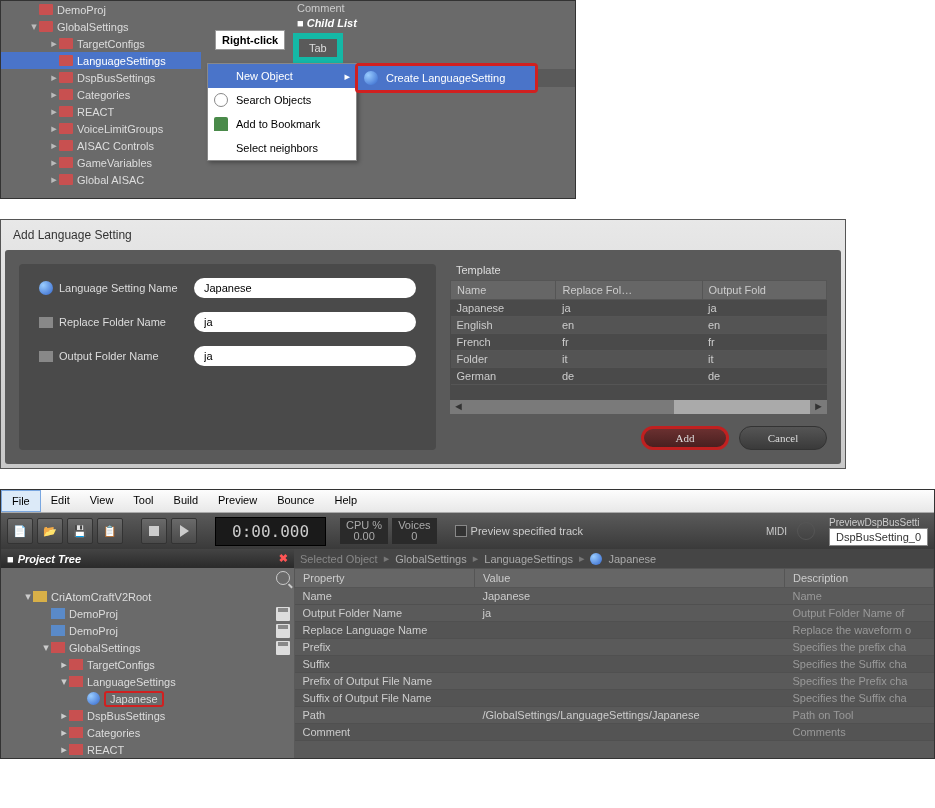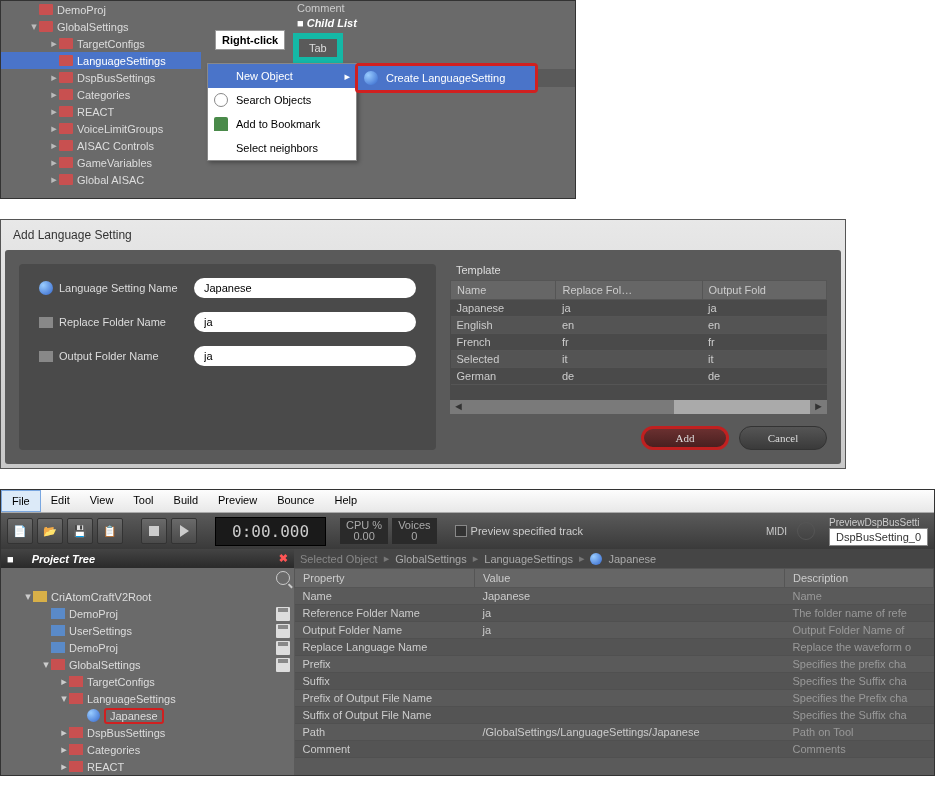--- a/index.html
+++ b/index.html
@@ -220,21 +220,21 @@
                 <td>English</td>
                 <td>en</td>
                 <td>en</td>
               </tr>
               <tr>
                 <td>French</td>
                 <td>fr</td>
                 <td>fr</td>
               </tr>
               <tr>
-                <td>Selected</td>
+                <td>Folder</td>
                 <td>it</td>
                 <td>it</td>
               </tr>
               <tr>
                 <td>German</td>
                 <td>de</td>
                 <td>de</td>
               </tr>
             </tbody>
           </table>
@@ -285,40 +285,34 @@
     <span>Preview specified track</span>
     <span class="midi">MIDI</span>
     <span style="margin-left:6px;width:18px;height:18px;border:1px solid #555;border-radius:50%;display:inline-block"></span>
     <div style="margin-left:10px">
       <div style="color:#ccc;font-size:10px">PreviewDspBusSetti</div>
       <div class="dsp">DspBusSetting_0</div>
     </div>
   </div>
   <div class="main3">
     <div class="ptree">
-      <div class="hdr">■ <span style="margin-left:18px">Project Tree</span><span class="x">✖</span></div>
+      <div class="hdr">■ <span style="margin-left:4px">Project Tree</span><span class="x">✖</span></div>
       <div class="search">
           <div class="mag"></div>
         </div>
       <div class="items" id="ptree3">
           <div class="trow" style="padding-left: 22px;">
             <span class="caret">▾</span>
             <span class="ico fold-y"></span>
             <span class="txt">CriAtomCraftV2Root</span>
           </div>
           <div class="trow" style="padding-left: 40px;">
             <span class="caret"></span>
             <span class="ico cube"></span>
             <span class="txt">DemoProj</span>
-            <span class="save"></span>
-          </div>
-          <div class="trow" style="padding-left: 40px;">
-            <span class="caret"></span>
-            <span class="ico cube"></span>
-            <span class="txt">UserSettings</span>
             <span class="save"></span>
           </div>
           <div class="trow" style="padding-left: 40px;">
             <span class="caret"></span>
             <span class="ico cube"></span>
             <span class="txt">DemoProj</span>
             <span class="save"></span>
           </div>
           <div class="trow" style="padding-left: 40px;">
             <span class="caret">▾</span>
@@ -376,25 +370,20 @@
               <th style="width: 310px;">Value</th>
               <th>Description</th>
             </tr>
           </thead>
           <tbody id="pbody3">
             <tr>
               <td>Name</td>
               <td>Japanese</td>
               <td class="desc">Name</td>
             </tr>
-            <tr class="alt">
-              <td>Reference Folder Name</td>
-              <td>ja</td>
-              <td class="desc">The folder name of refe</td>
-            </tr>
             <tr>
               <td>Output Folder Name</td>
               <td>ja</td>
               <td class="desc">Output Folder Name of</td>
             </tr>
             <tr class="alt">
               <td>Replace Language Name</td>
               <td></td>
               <td class="desc">Replace the waveform o</td>
             </tr>

